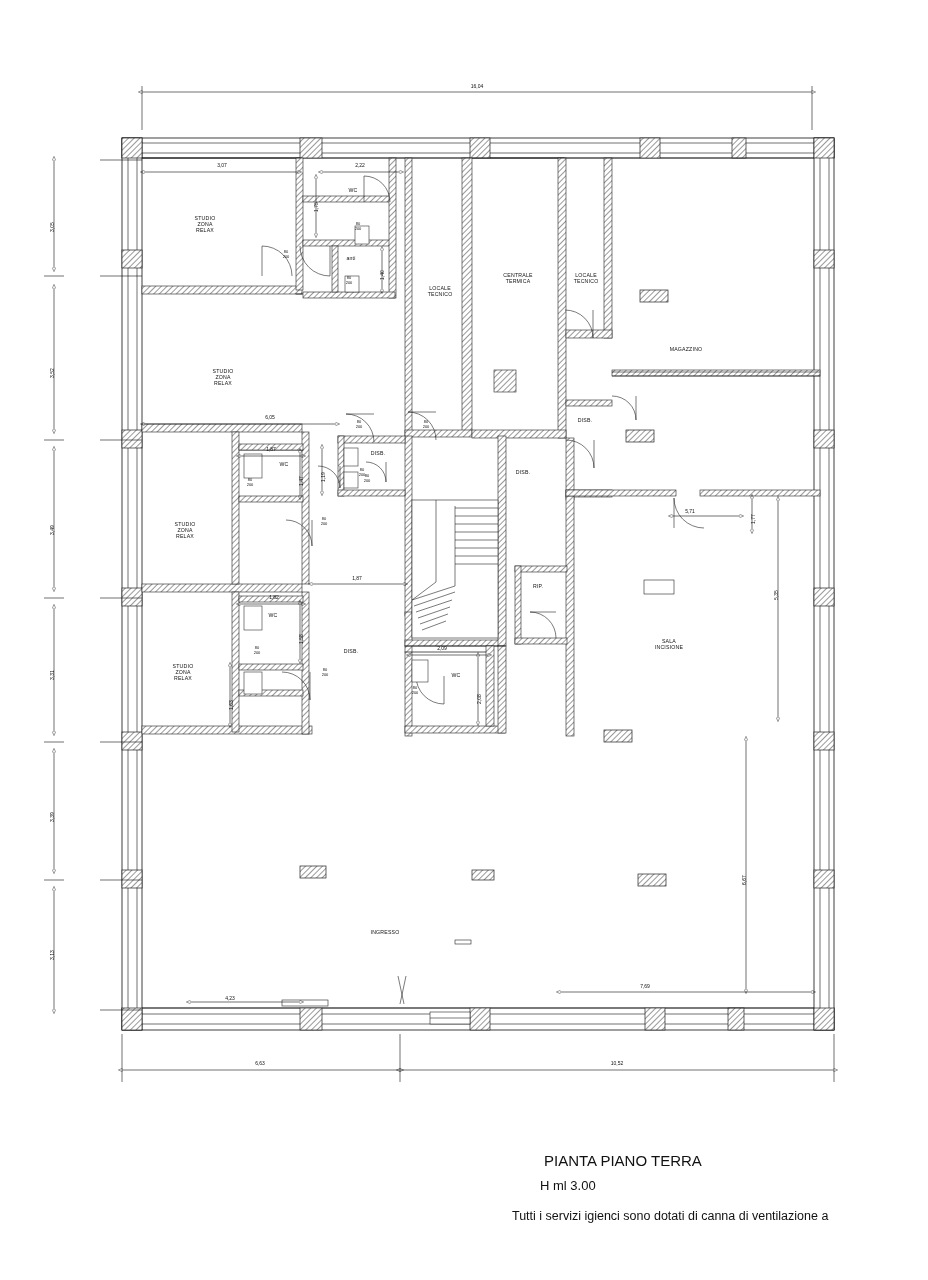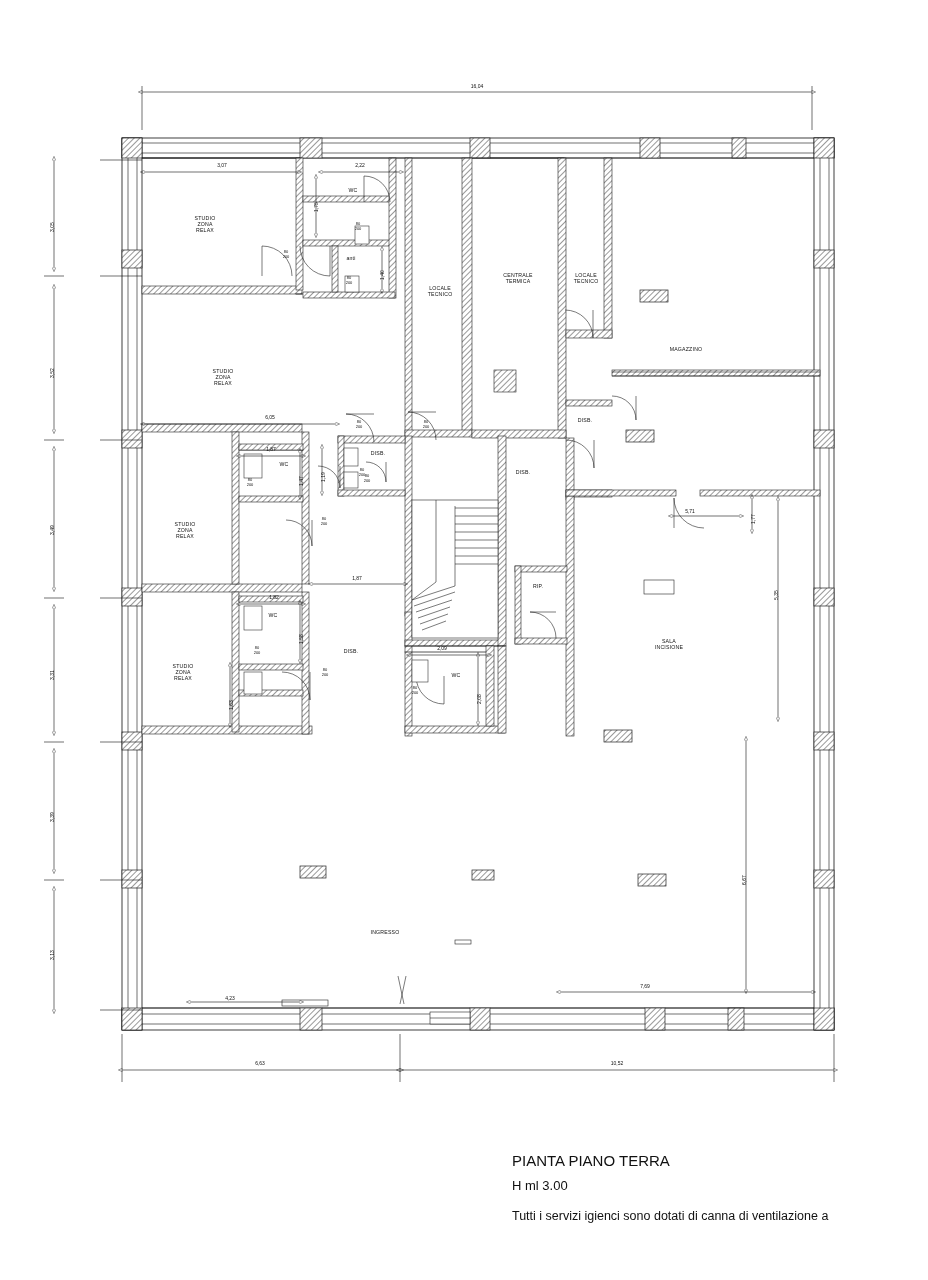--- a/index.html
+++ b/index.html
@@ -2,22 +2,22 @@
 <html><head>
 <meta charset="utf-8">
 <style>
   html,body{margin:0;padding:0;background:#ffffff;}
   body{width:928px;height:1280px;font-family:"Liberation Sans",sans-serif;color:#111;position:relative;overflow:hidden;}
   #sheet{position:absolute;left:0;top:0;width:928px;height:1280px;}
   .abs{position:absolute;}
   .room-label{font-size:5.2px;line-height:6.2px;letter-spacing:.2px;text-align:center;color:#111;}
   .dim{font-size:5px;color:#111;text-align:center;}
   .dimv{font-size:5px;color:#111;transform:rotate(-90deg);transform-origin:left top;white-space:nowrap;}
-  .caption1{font-size:15px;}
-  .caption2{font-size:13px;}
+  .caption1{font-size:15px;margin-left:32px;}
+  .caption2{font-size:13px;margin-left:28px;}
   .caption3{font-size:12.5px;}
   svg{display:block;}
   .noevt{pointer-events:none;}
 </style>
 </head>
 <body>
 
 <div id="sheet">
 
   <svg class="abs noevt" style="left:0;top:0" width="928" height="1280" viewBox="0 0 928 1280">

